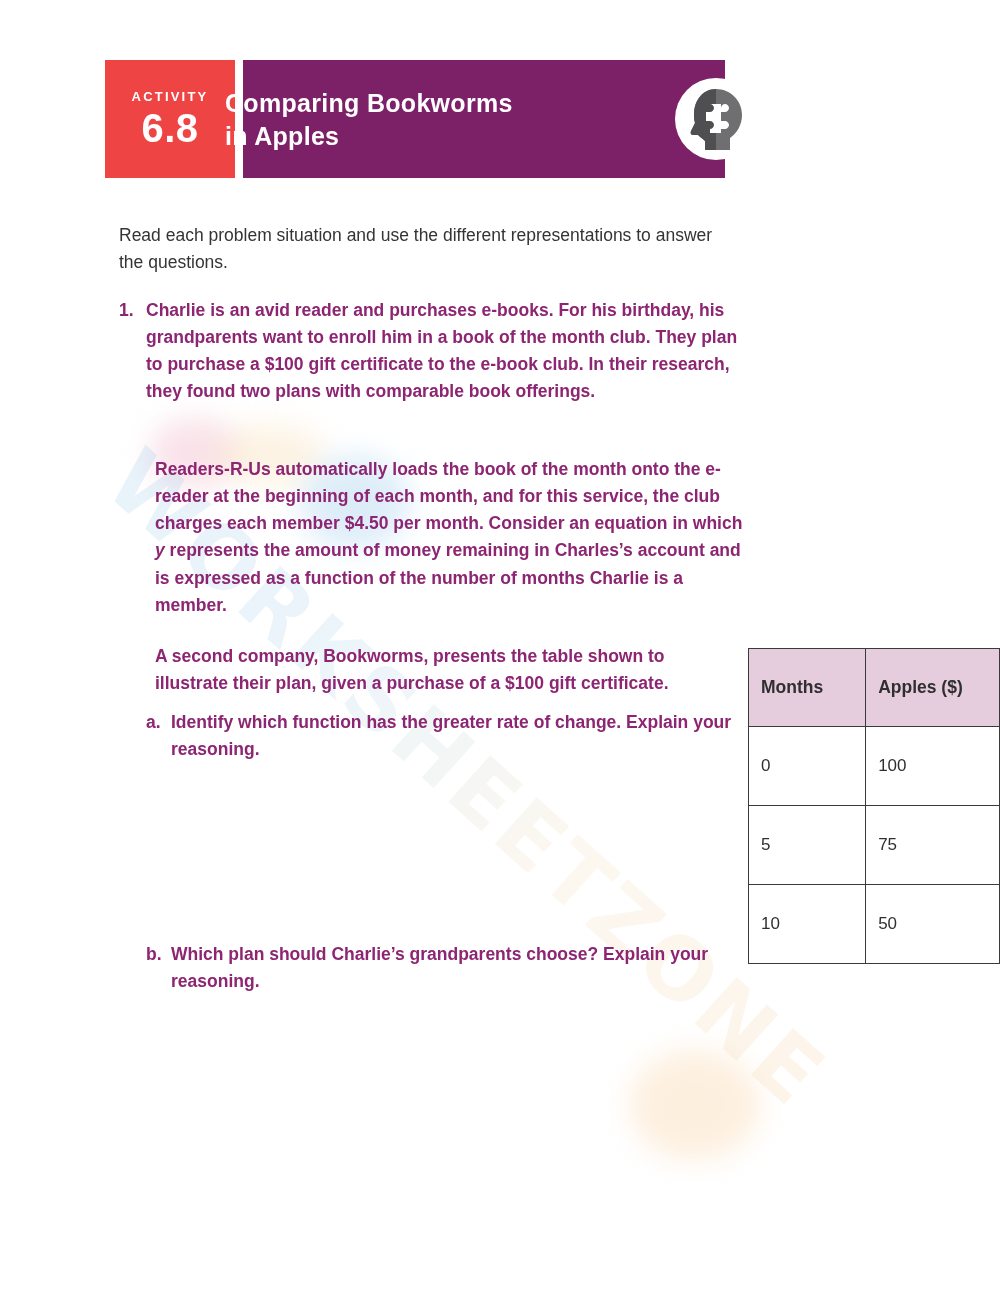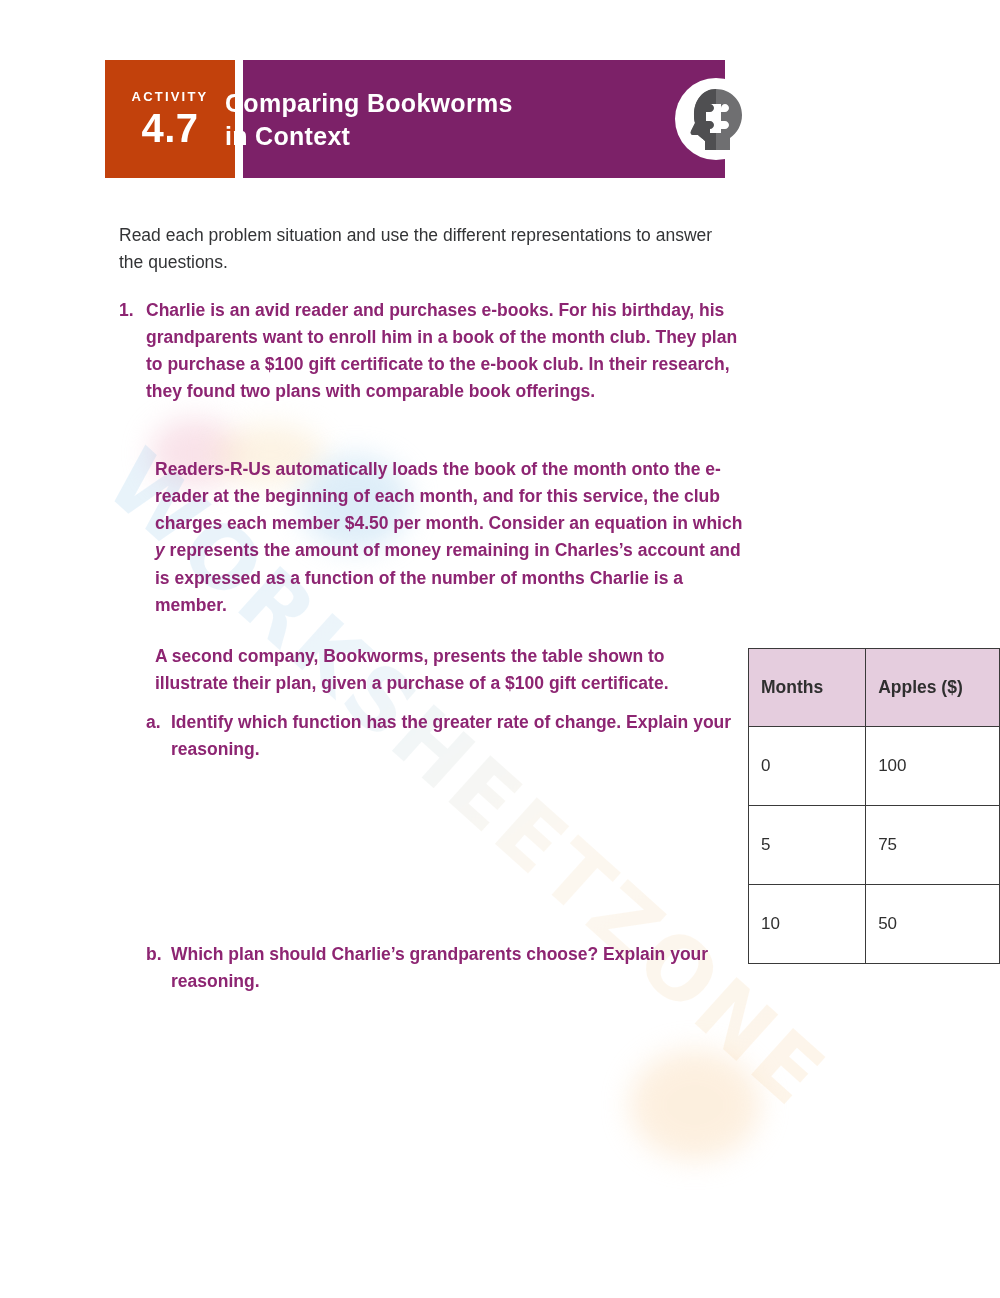--- a/index.html
+++ b/index.html
@@ -51,21 +51,21 @@
     top: 60px;
     width: 620px;
     height: 118px;
     z-index: 2;
   }
   #activity-badge {
     position: absolute;
     left: 0; top: 0;
     width: 130px;
     height: 118px;
-    background: #c2410c;
+    background: #ef4444;
     color: #ffffff;
     display: flex;
     flex-direction: column;
     align-items: center;
     justify-content: center;
   }
   #activity-badge .act-word {
     font-size: 13px;
     font-weight: 700;
     letter-spacing: 2.2px;
@@ -231,25 +231,25 @@
   <div class="wm-blob" style="left:630px; top:1050px; width:130px; height:110px; background:#fbe0bf;"></div>
 
   <div class="wm-text" style="background:linear-gradient(100deg,#7fbde8 0%,#9fcbe8 34%,#f0d7b0 62%,#f6c98e 100%);
               -webkit-background-clip:text; background-clip:text; color:transparent;">WORKSHEETZONE</div>
 </div>
 
 <div id="activity-header">
   <div id="activity-banner"></div>
   <div id="activity-badge">
     <div class="act-word">ACTIVITY</div>
-    <div class="act-num">4.7</div>
+    <div class="act-num">6.8</div>
   </div>
   <div id="activity-title">
     <div>Comparing Bookworms</div>
-    <div>in Context</div>
+    <div>in Apples</div>
   </div>
 </div>
 
 <div id="brain-icon-wrap">
   <svg width="82" height="82" viewBox="0 0 82 82" xmlns="http://www.w3.org/2000/svg">
     <circle cx="41" cy="41" r="41" fill="#ffffff"></circle>
     <g transform="translate(10,9)">
       <path d="M31 2 C45 2 57 13 57 28 C57 38 52 46 45 51 L45 63 L20 63 L20 54
                C18 52 15 50 13 48 L8 48 C6 48 5 46 6 44 L10 36
                C9 33 9 30 9 28 C9 13 18 2 31 2 Z" fill="#6f6f71"></path>

